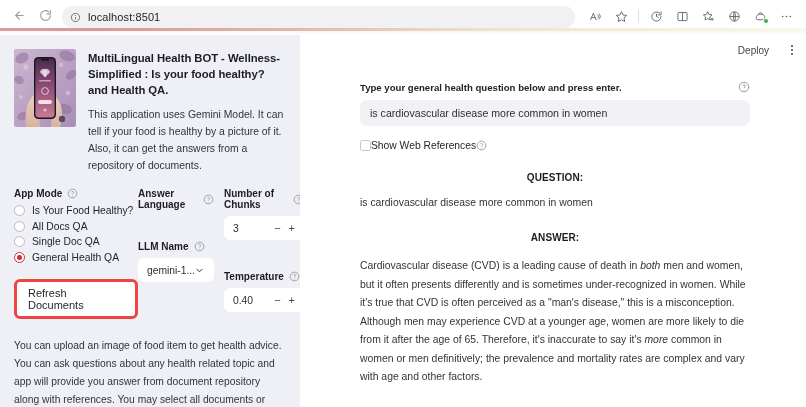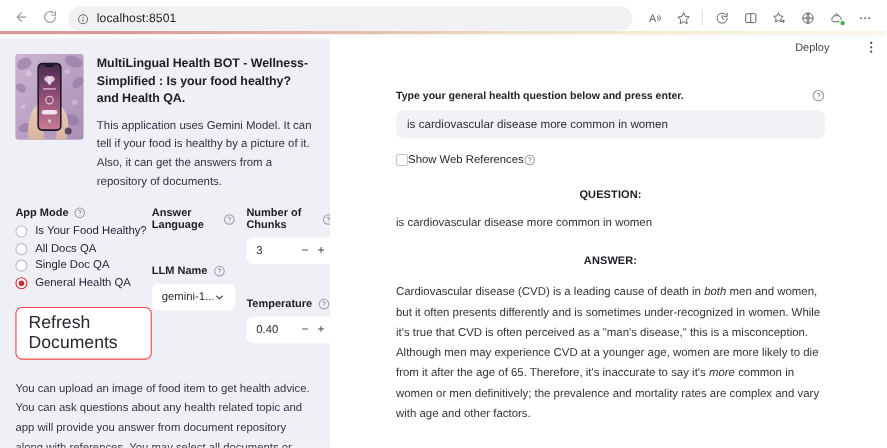--- a/index.html
+++ b/index.html
@@ -170,24 +170,24 @@
     width: 4.6px; height: 4.6px;
     border-radius: 50%;
     background: #cf2a35;
   }
   .radio-label { font-size: 10.3px; color: #25252d; }
 
   .btn-refresh {
     margin-top: 12px;
     display: inline-block;
     background: #ffffff;
-    border: 1px solid #ef4444;
+    border: 3px solid #ef4444;
     border-radius: 6px;
     padding: 5px 11px;
-    font-size: 16px;
+    font-size: 11px;
     color: #26262e;
     font-family: "Liberation Sans", sans-serif;
   }
 
   .field-box {
     background: #ffffff;
     border-radius: 6px;
     height: 24px;
     display: flex;
     align-items: center;
@@ -219,22 +219,23 @@
   .main {
     flex: 1 1 auto;
     background: #ffffff;
     position: relative;
     padding: 0 56px 0 60px;
     overflow: hidden;
   }
   .main-topbar {
     height: 30px;
     display: flex;
+    align-items: center;
     justify-content: flex-end;
-    gap: 25px;
+    gap: 10px;
     padding-right: 0;
     margin-right: -48px;
   }
   .deploy-btn {
     font-size: 10px;
     color: #414149;
     padding: 3px 7px;
     border-radius: 5px;
   }
   .kebab {

